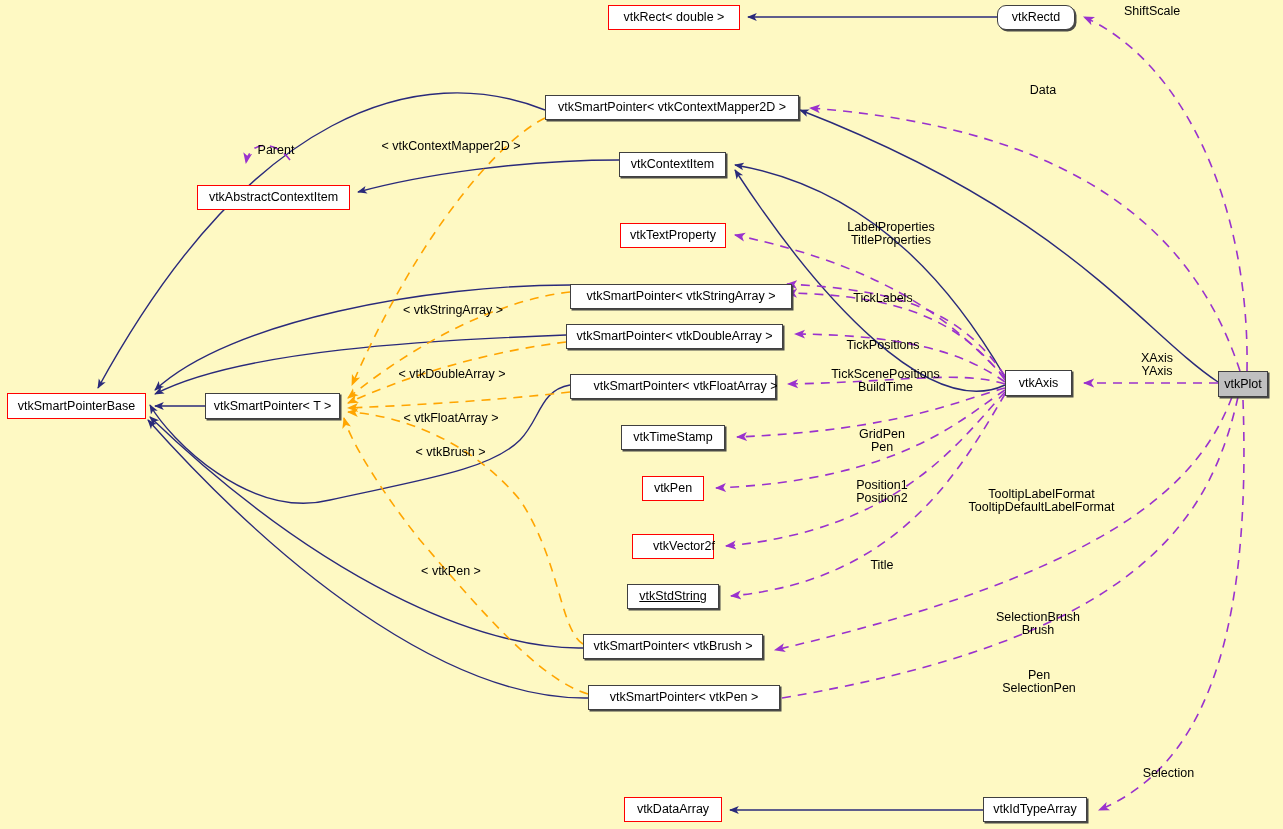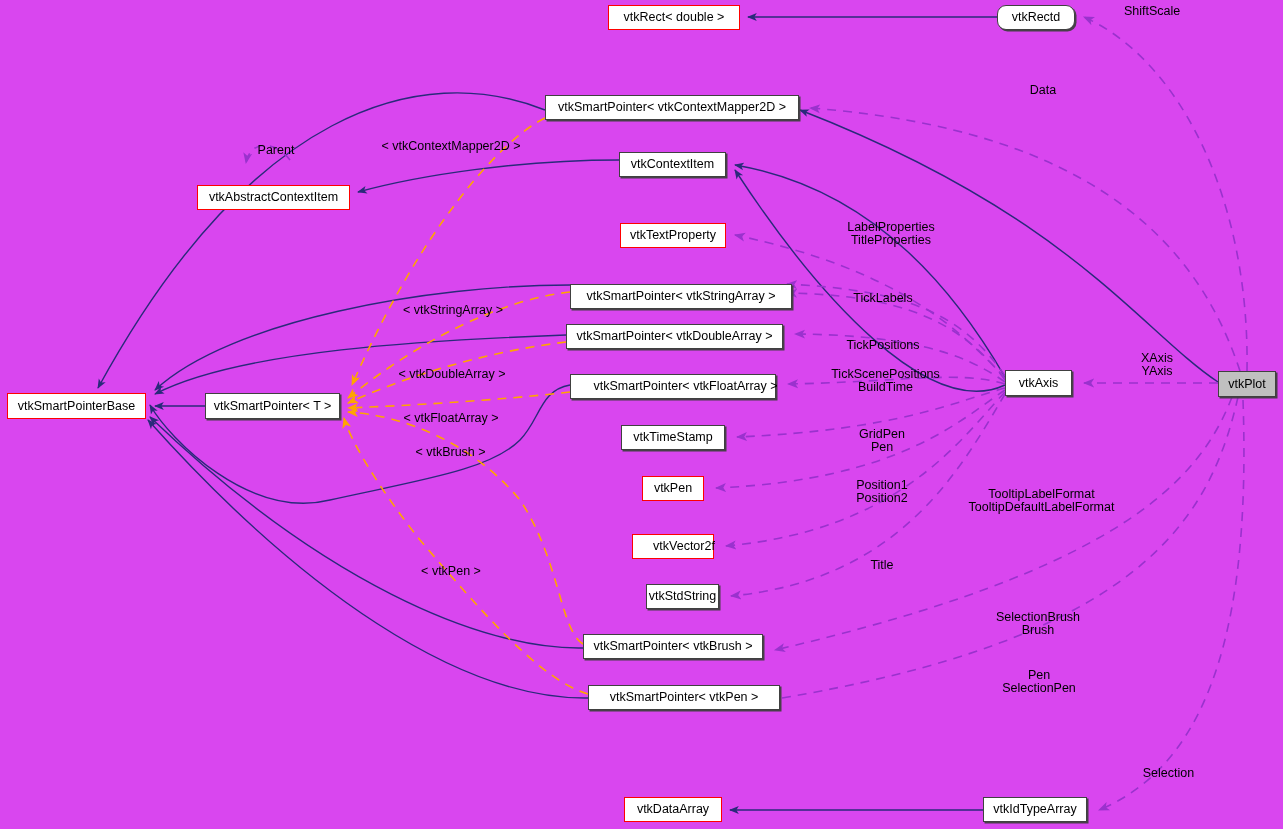--- a/index.html
+++ b/index.html
@@ -4,21 +4,21 @@
 <style>
   html, body {
     margin: 0;
     padding: 0;
     background: #ffffff;
   }
   #canvas {
     position: relative;
     width: 1283px;
     height: 829px;
-    background: #d946ef;
+    background: #fef9c3;
     font-family: "Liberation Sans", "DejaVu Sans", sans-serif;
     overflow: hidden;
   }
   svg.edges {
     position: absolute;
     left: 0;
     top: 0;
     width: 1283px;
     height: 829px;
     pointer-events: none;
@@ -125,27 +125,27 @@
   <div class="node" style="left:545px;top:95px;width:254px;height:25px;">vtkSmartPointer&lt; vtkContextMapper2D &gt;</div>
   <div class="node red" style="left:197px;top:185px;width:153px;height:25px;">vtkAbstractContextItem</div>
   <div class="node" style="left:619px;top:152px;width:107px;height:25px;">vtkContextItem</div>
   <div class="node red" style="left:620px;top:223px;width:106px;height:25px;">vtkTextProperty</div>
   <div class="node" style="left:570px;top:284px;width:222px;height:25px;">vtkSmartPointer&lt; vtkStringArray &gt;</div>
   <div class="node" style="left:566px;top:324px;width:217px;height:25px;">vtkSmartPointer&lt; vtkDoubleArray &gt;</div>
   <div class="node" style="left:570px;top:374px;width:206px;height:25px;padding-left:31px;">vtkSmartPointer&lt; vtkFloatArray &gt;</div>
   <div class="node" style="left:621px;top:425px;width:104px;height:25px;">vtkTimeStamp</div>
   <div class="node red" style="left:642px;top:476px;width:62px;height:25px;">vtkPen</div>
   <div class="node red" style="left:632px;top:534px;width:82px;height:25px;padding-left:28px;">vtkVector2f</div>
-  <div class="node" style="left:646px;top:584px;width:73px;height:25px;">vtkStdString</div>
+  <div class="node" style="left:627px;top:584px;width:92px;height:25px;text-decoration:underline;">vtkStdString</div>
   <div class="node" style="left:583px;top:634px;width:180px;height:25px;">vtkSmartPointer&lt; vtkBrush &gt;</div>
   <div class="node" style="left:588px;top:685px;width:192px;height:25px;">vtkSmartPointer&lt; vtkPen &gt;</div>
   <div class="node red" style="left:7px;top:393px;width:139px;height:26px;">vtkSmartPointerBase</div>
   <div class="node" style="left:205px;top:393px;width:135px;height:26px;">vtkSmartPointer&lt; T &gt;</div>
   <div class="node" style="left:1005px;top:370px;width:67px;height:26px;">vtkAxis</div>
-  <div class="node current" style="left:1218px;top:371px;width:58px;height:26px;">vtkPlot</div>
+  <div class="node current" style="left:1218px;top:371px;width:50px;height:26px;">vtkPlot</div>
   <div class="node red" style="left:624px;top:797px;width:98px;height:25px;">vtkDataArray</div>
   <div class="node" style="left:983px;top:797px;width:104px;height:25px;">vtkIdTypeArray</div>
 
   <div class="elabel" style="left:1124px;top:5px;width:110px;text-align:left;">ShiftScale</div>
   <div class="elabel" style="left:1013px;top:84px;width:60px;">Data</div>
   <div class="elabel" style="left:246px;top:144px;width:60px;">Parent</div>
   <div class="elabel" style="left:371px;top:140px;width:160px;">&lt; vtkContextMapper2D &gt;</div>
   <div class="elabel" style="left:836px;top:221px;width:110px;">LabelProperties
 TitleProperties</div>
   <div class="elabel" style="left:838px;top:292px;width:90px;">TickLabels</div>

